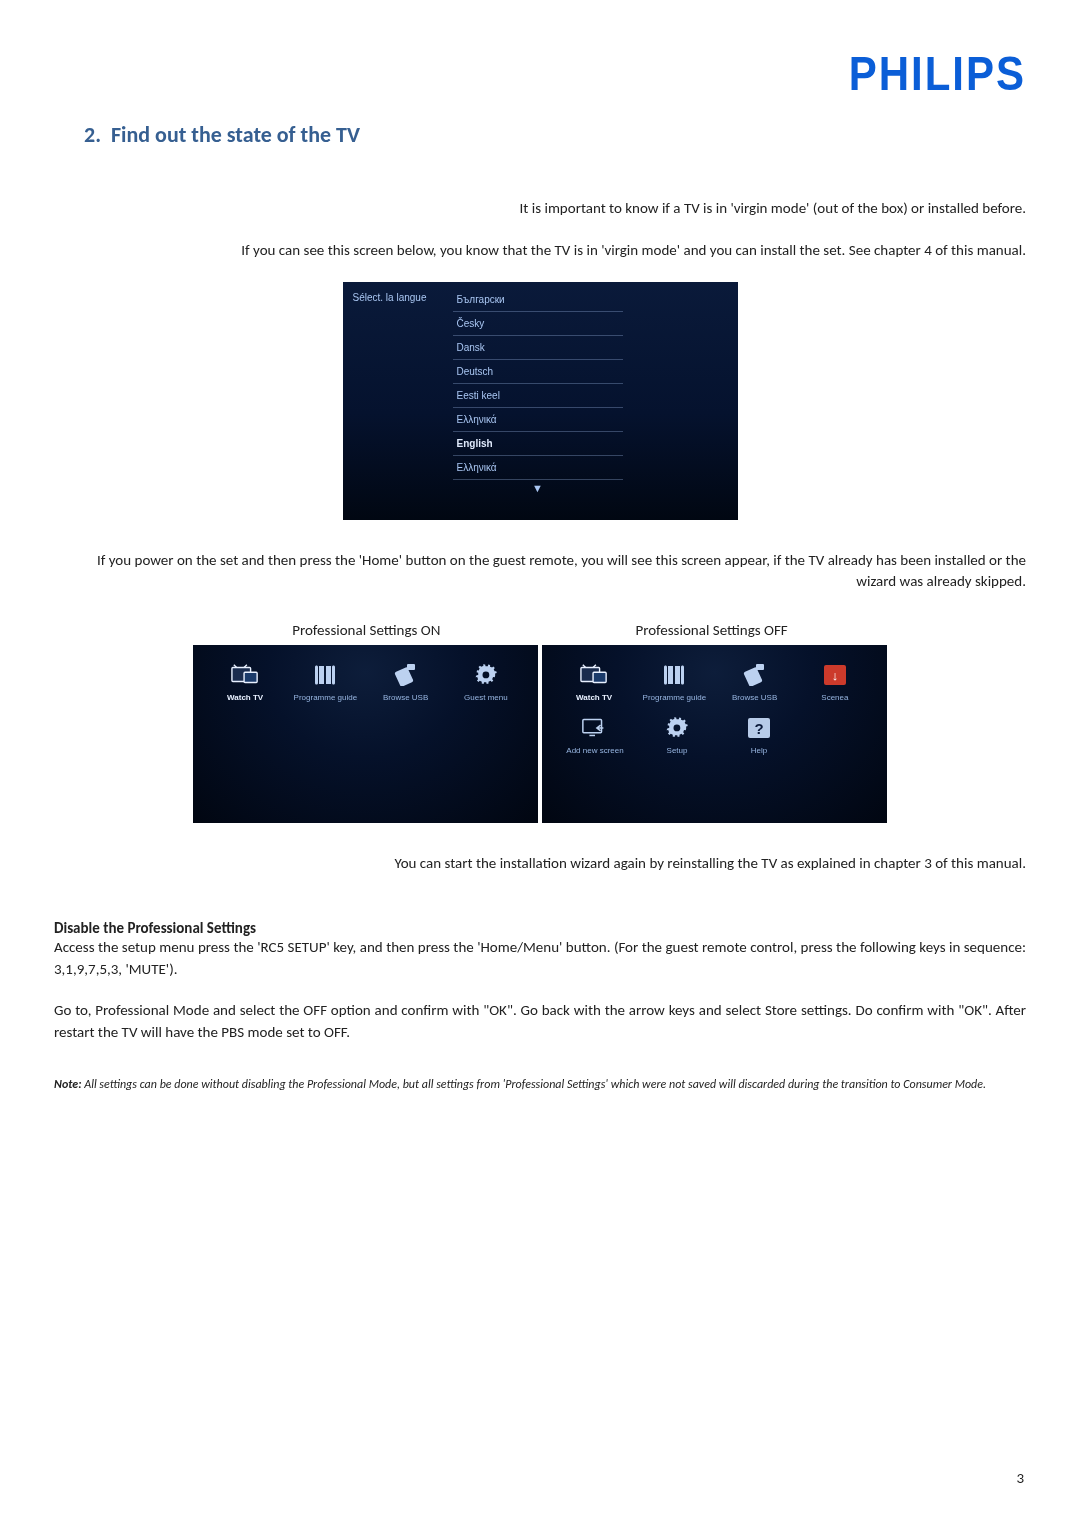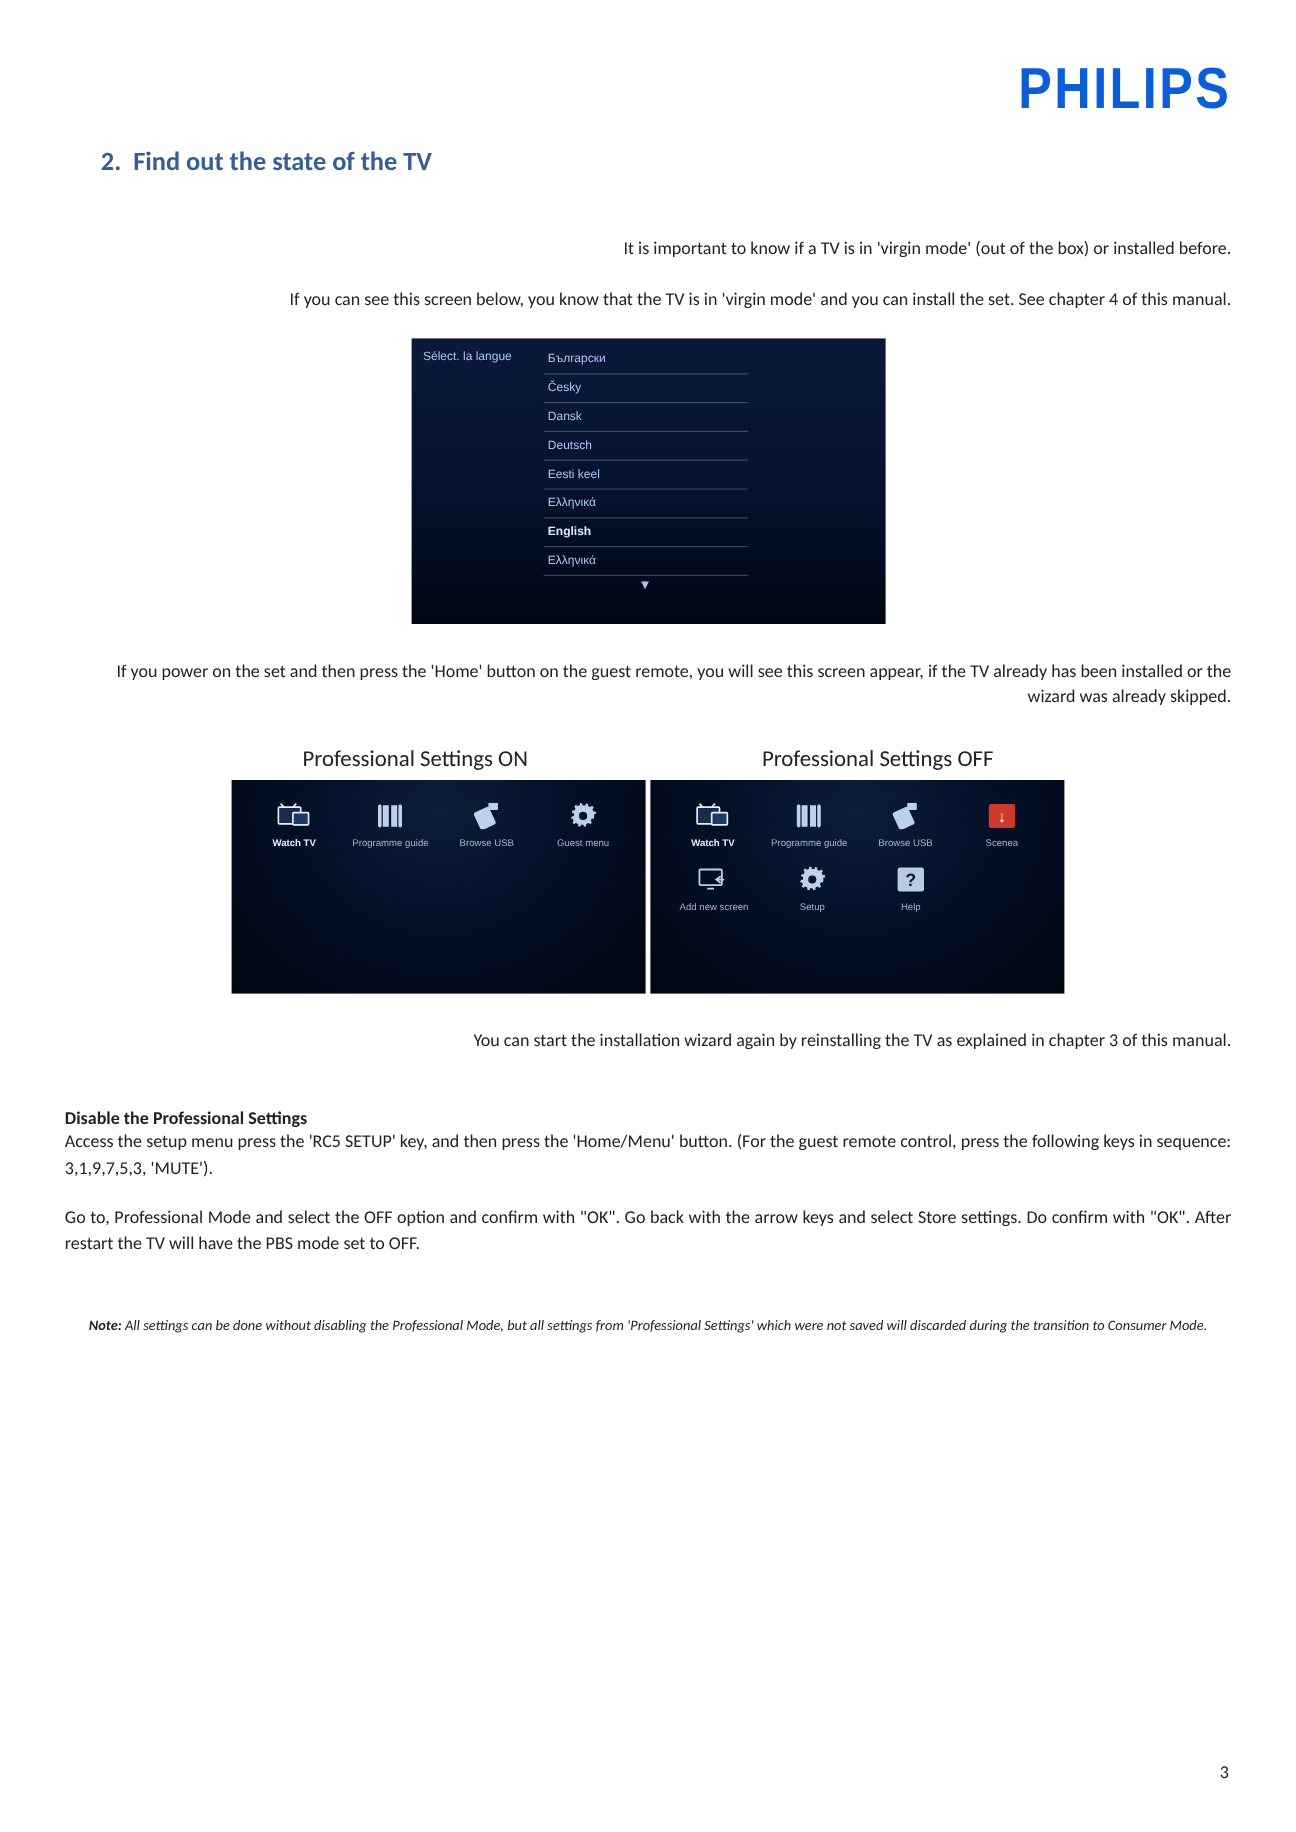--- a/index.html
+++ b/index.html
@@ -84,21 +84,21 @@
     font-size: 56px;
     font-weight: bold;
     color: rgba(60,100,170,0.55);
     letter-spacing: -4px;
     font-family: Arial, sans-serif;
   }
   .labels-row {
     display: flex;
     justify-content: center;
     gap: 195px;
-    font-size: 19px;
+    font-size: 15px;
     margin-top: 28px;
     margin-bottom: 6px;
   }
   .two-screens {
     display: flex;
     gap: 4px;
     width: 694px;
     margin: 0 auto 30px;
   }
   .tv-menu {
@@ -148,22 +148,21 @@
   p.just {
     text-align: justify;
     font-size: 15px;
     line-height: 1.45;
   }
   p.spaced { margin-top: 20px; }
   .note {
     font-size: 12px;
     font-style: italic;
     line-height: 1.4;
-    margin-top: 48px;
-    text-align: center;
+    margin-top: 32px;
   }
   .note .note-label { font-weight: bold; }
   .page-num {
     position: absolute;
     bottom: 40px;
     right: 56px;
     font-size: 15px;
   }
 </style>
 </head>

